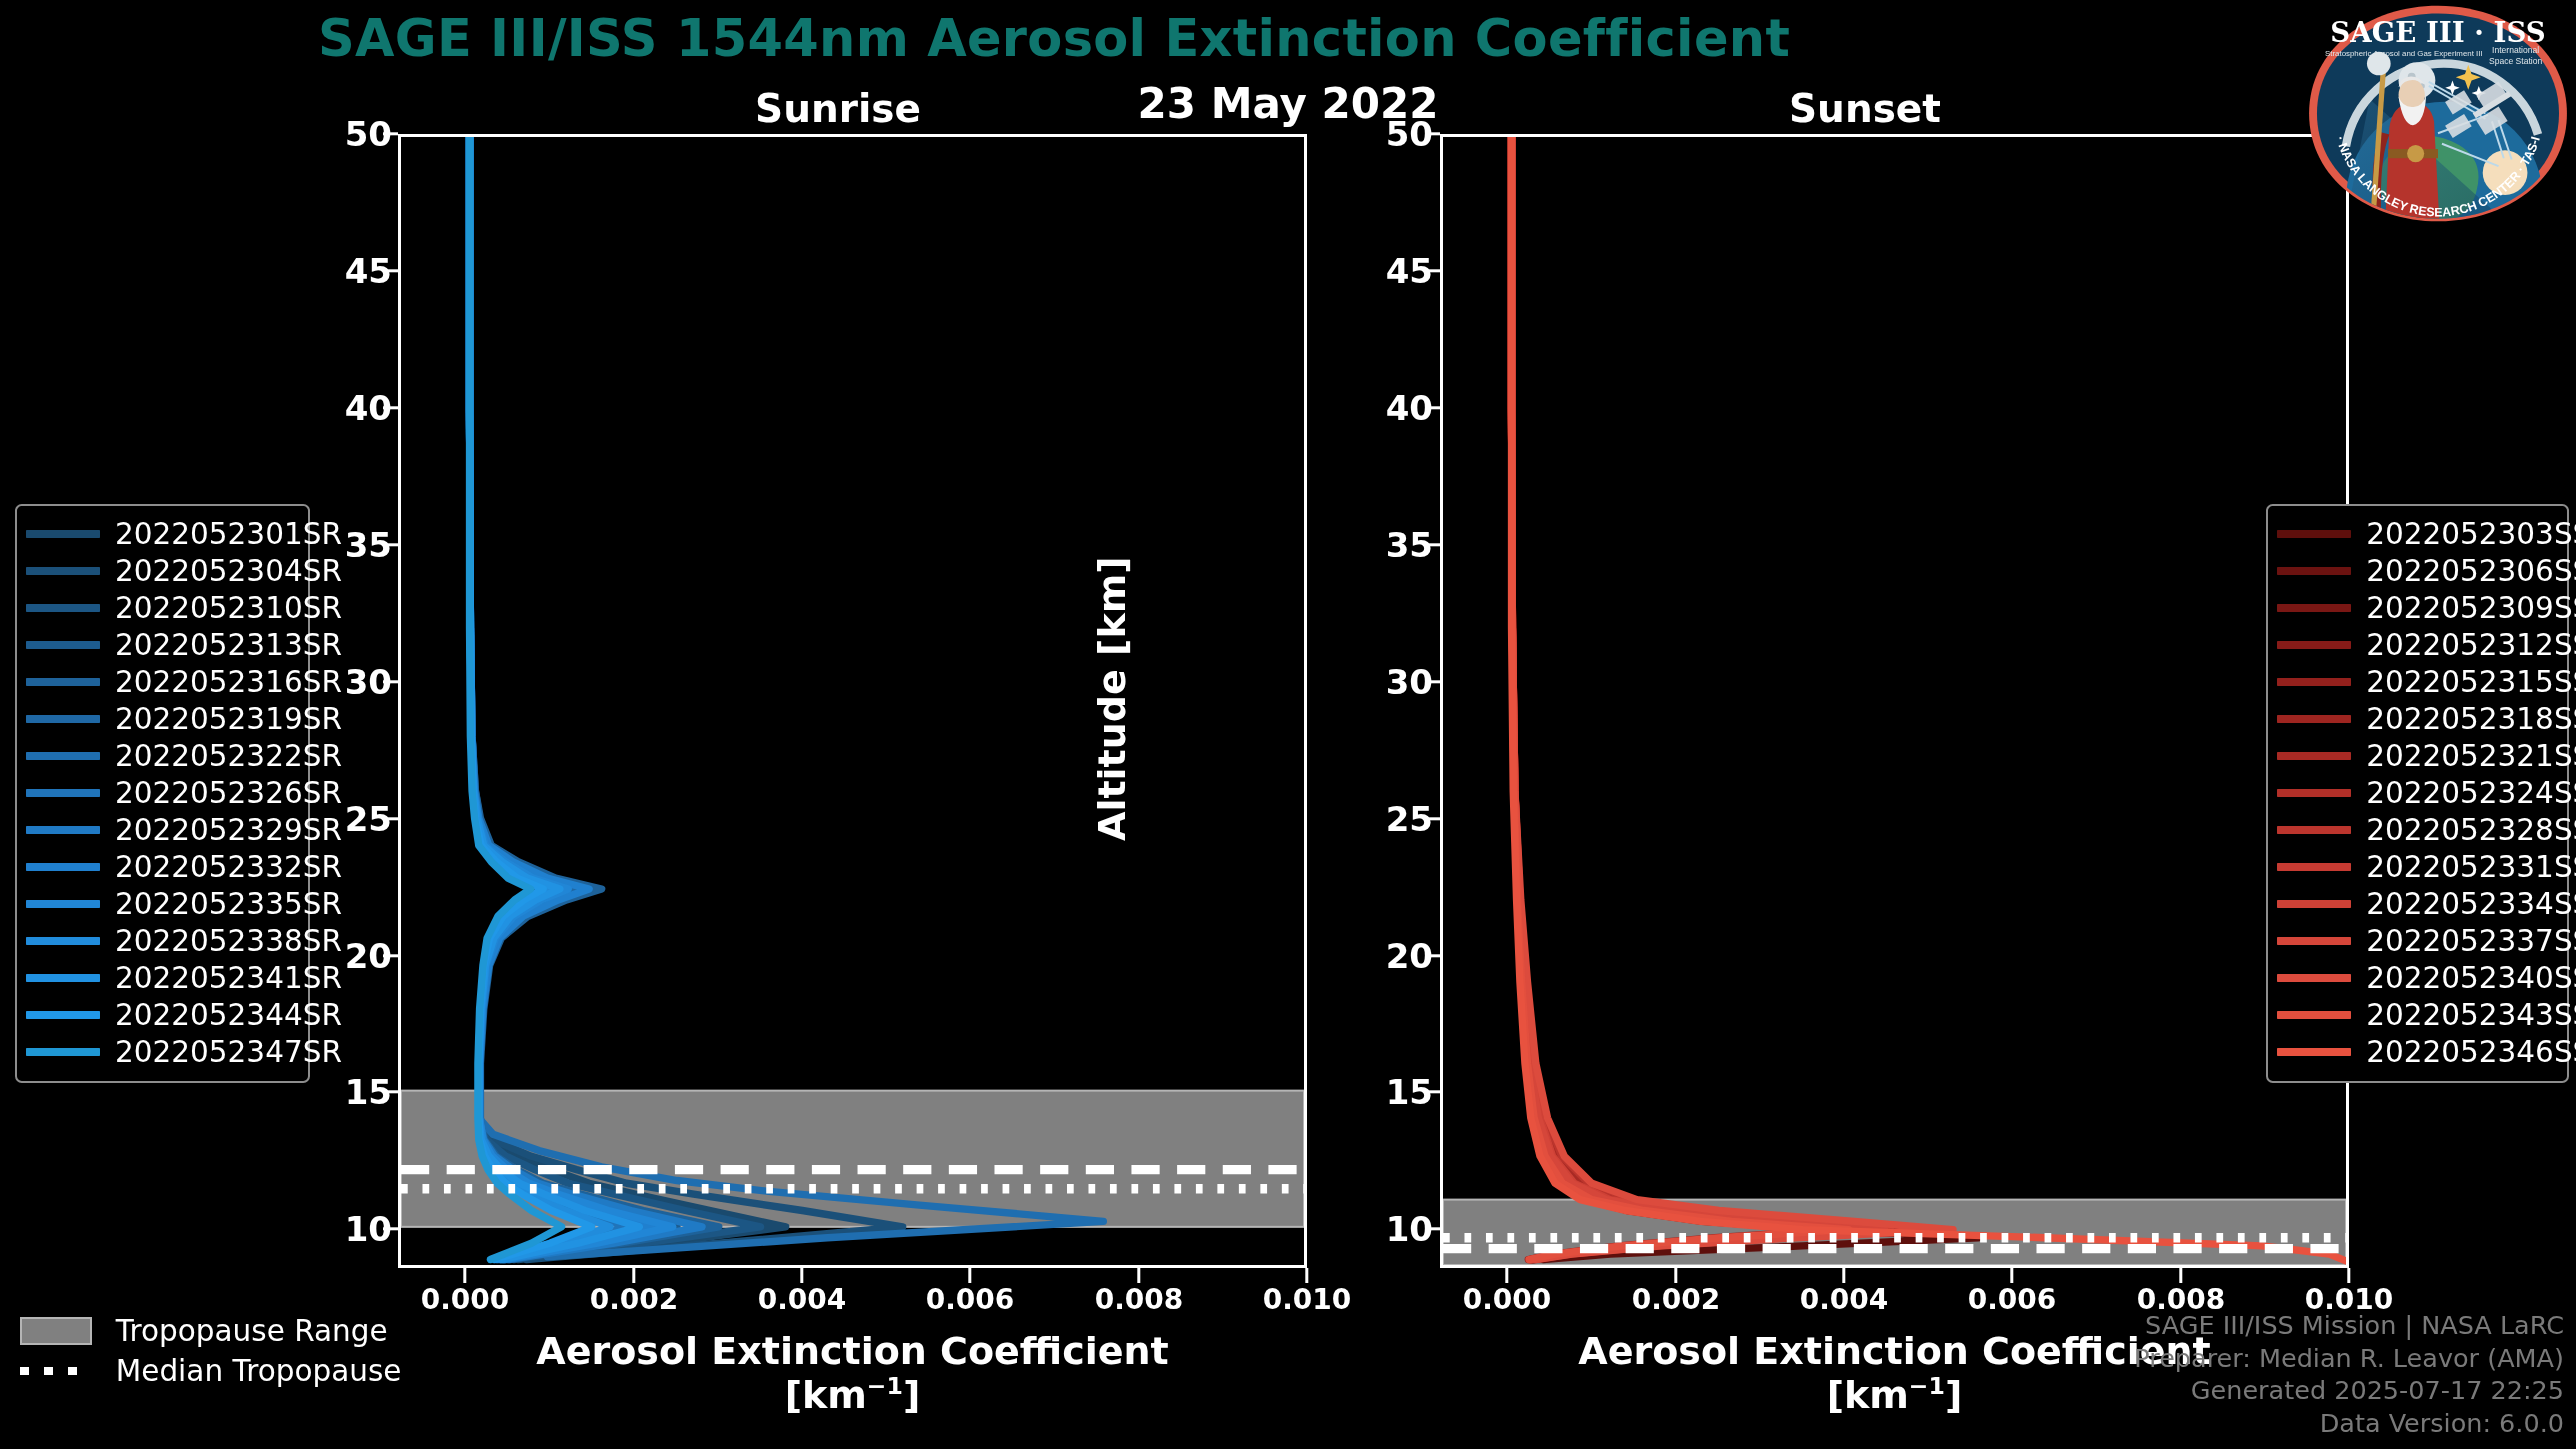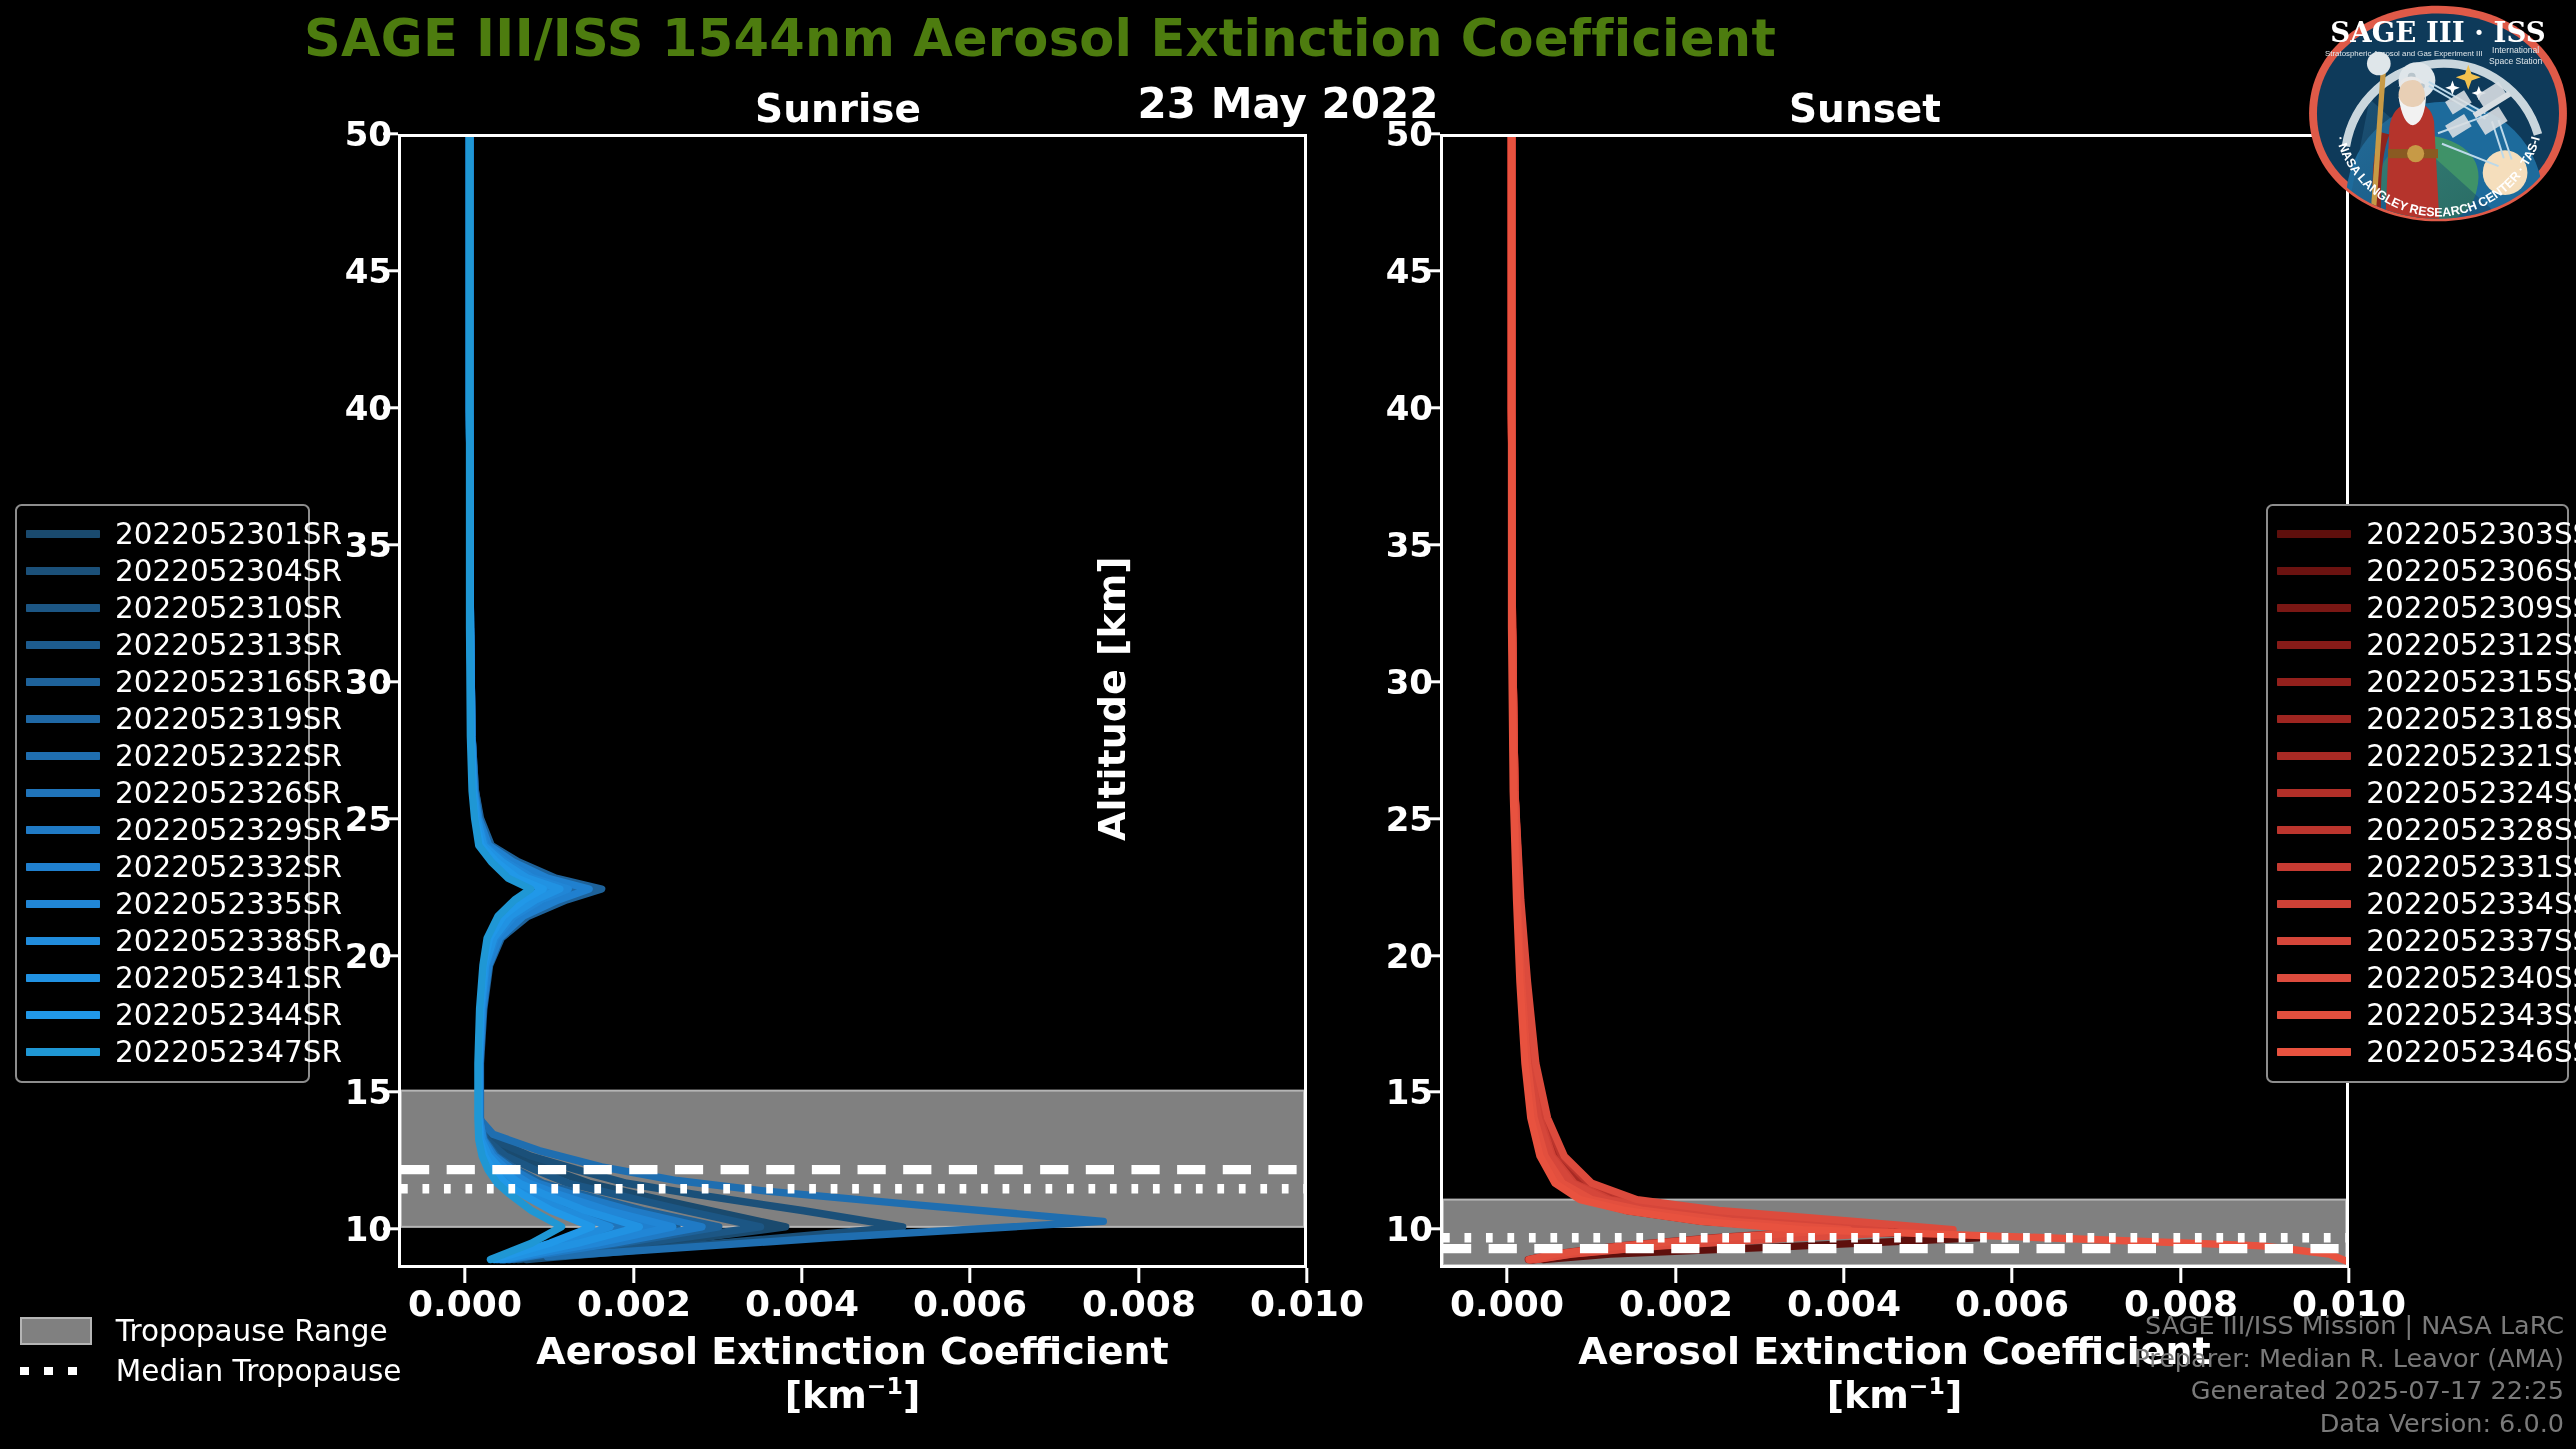--- a/index.html
+++ b/index.html
@@ -2,42 +2,42 @@
 <html style="font-size:10.7px"><head>
 <meta charset="utf-8">
 <style>
   html,body{margin:0;padding:0;background:#000;}
   body{width:2576px;height:1449px;position:relative;overflow:hidden;
        font-family:"DejaVu Sans","Liberation Sans",sans-serif;color:#fff;}
 
   .fig{position:absolute;inset:0;}
 
   
-  #main-title{position:absolute;left:0;top:9.4px;width:2080px;text-align:center;
-    font-size:51px;font-weight:bold;letter-spacing:0.3px;color:#4d7c0f;}
+  #main-title{position:absolute;left:14px;top:9.4px;width:2080px;text-align:center;
+    font-size:51px;font-weight:bold;letter-spacing:0.3px;color:#0f766e;}
   #sub-title{position:absolute;left:0;top:79px;width:2576px;text-align:center;
     font-size:42px;font-weight:bold;color:#fff;}
   .panel-title{position:absolute;top:86px;font-size:39px;font-weight:bold;
     text-align:center;color:#fff;}
   #panel-title-sunrise{left:402px;width:872px;}
   #panel-title-sunset{left:1429px;width:872px;}
 
   
   .axes{position:absolute;background:#000;border:3.4px solid #fff;box-sizing:border-box;}
   #axes-sunrise{left:398px;top:134px;width:909px;height:1134px;}
   #axes-sunset{left:1440px;top:134px;width:909px;height:1134px;}
   .plotclip{position:absolute;inset:0;overflow:hidden;}
   .plotsvg{position:absolute;inset:0;width:100%;height:100%;display:block;}
 
   
   .ytick{position:absolute;right:0;transform:translateY(-50%);
     font-size:34px;font-weight:bold;text-align:center;white-space:nowrap;color:#fff;}
   .ytickmark{position:absolute;height:3.4px;width:14.8px;background:#fff;transform:translateY(-50%);}
   .xtick{position:absolute;top:0;transform:translateX(-50%);
-    font-size:36px;font-weight:bold;white-space:nowrap;color:#fff;}
+    font-size:28px;font-weight:bold;white-space:nowrap;color:#fff;}
   .xtickmark{position:absolute;width:3.4px;height:14.8px;background:#fff;transform:translateX(-50%);}
 
   .ylab-col{position:absolute;top:134px;height:1134px;width:81px;}
   #ylabels-sunrise{left:311px;}
   #ylabels-sunset{left:1352px;}
   .ytickmarks{position:absolute;top:134px;height:1134px;width:14.8px;}
   #ytickmarks-sunrise{left:383px;}
   #ytickmarks-sunset{left:1425px;}
 
   .xlab-row{position:absolute;top:1283px;height:47px;}

